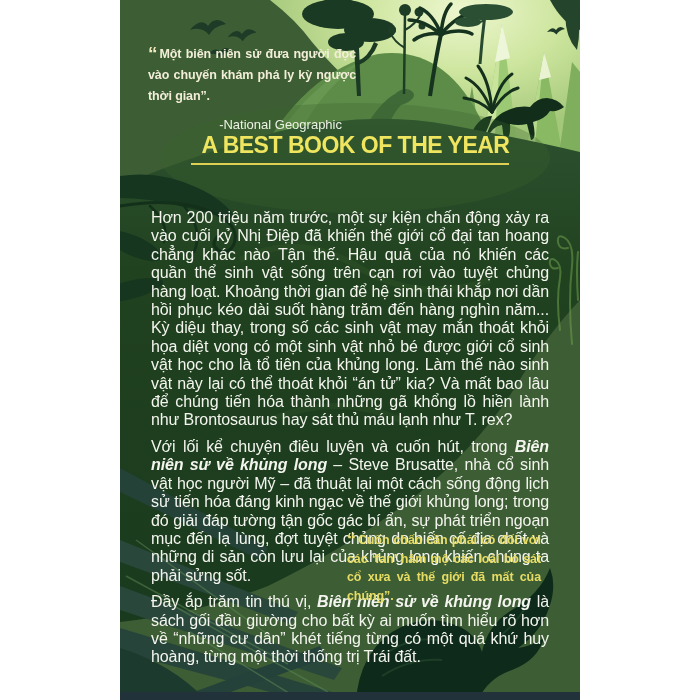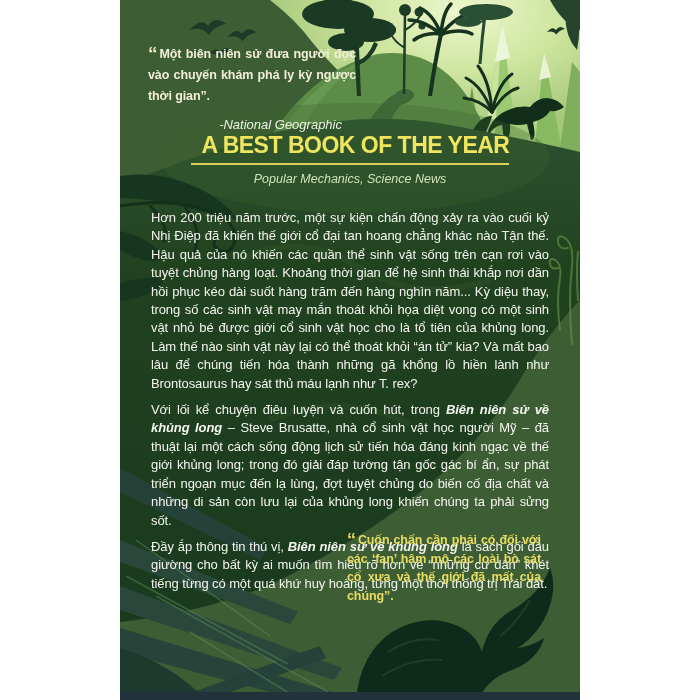--- a/index.html
+++ b/index.html
@@ -16,36 +16,36 @@
 
   
   .quote-top{
     left:28px;top:44px;width:208px;
     color:#f2eed8;font-size:12.5px;font-weight:bold;line-height:21px;
     text-align:justify;letter-spacing:-0.1px;
   }
   .qmark{font-size:19px;color:#f0e9bd;line-height:0;vertical-align:-2px;margin-right:2px;font-weight:bold;}
   .attrib{
     margin-top:7px;text-align:right;padding-right:14px;
-    font-style:italic;font-weight:normal;color:#edf2e5;font-size:13px;letter-spacing:0;
+    font-weight:normal;color:#edf2e5;font-size:13px;letter-spacing:0;
   }
 
   
   .award{left:0;top:130px;width:460px;text-align:center;}
   .award-title{
     color:#efe55f;font-size:23px;font-weight:bold;letter-spacing:-0.5px;
     line-height:30px;margin:0;padding-left:11px;
   }
   .award-underline{width:318px;height:2px;background:#ddd052;margin:3px auto 6px auto;}
   .award-sub{color:#cfe2bd;font-size:12.5px;font-style:italic;line-height:17px;}
 
   
   .body-text{
     left:31px;top:209px;width:398px;
-    color:#f3f5ee;font-size:13px;line-height:18.4px;letter-spacing:-0.1px;
+    color:#f3f5ee;font-size:16px;line-height:18.4px;letter-spacing:-0.1px;
     text-align:justify;
   }
   .body-text p{margin:0 0 8px 0;}
   .bt{font-weight:bold;font-style:italic;}
 
   
   .quote-bottom{
     left:227px;top:531px;width:194px;
     color:#e7dc64;font-size:12.5px;font-weight:bold;line-height:18.5px;
     text-align:justify;letter-spacing:-0.1px;
@@ -222,26 +222,25 @@
   </svg>
 
   <div class="layer quote-top">
     <span class="qmark">“</span><span>Một biên niên sử đưa người đọc vào chuyến khám phá ly kỳ ngược thời gian”.</span>
     <div class="attrib">-National Geographic</div>
   </div>
 
   <div class="layer award">
     <div class="award-title">A BEST BOOK OF THE YEAR</div>
     <div class="award-underline"></div>
-    <div class="award-sub">Popular Mechanics, Science News</div>
   </div>
 
   <div class="layer body-text">
     <p>Hơn 200 triệu năm trước, một sự kiện chấn động xảy ra vào cuối kỷ Nhị Điệp đã khiến thế giới cổ đại tan hoang chẳng khác nào Tận thế. Hậu quả của nó khiến các quần thể sinh vật sống trên cạn rơi vào tuyệt chủng hàng loạt. Khoảng thời gian để hệ sinh thái khắp nơi dần hồi phục kéo dài suốt hàng trăm đến hàng nghìn năm... Kỳ diệu thay, trong số các sinh vật may mắn thoát khỏi họa diệt vong có một sinh vật nhỏ bé được giới cổ sinh vật học cho là tổ tiên của khủng long. Làm thế nào sinh vật này lại có thể thoát khỏi “án tử” kia? Và mất bao lâu để chúng tiến hóa thành những gã khổng lồ hiền lành như Brontosaurus hay sát thủ máu lạnh như T. rex?</p>
     <p><span>Với lối kể chuyện điêu luyện và cuốn hút, trong </span><span class="bt">Biên niên sử về khủng long</span><span> – Steve Brusatte, nhà cổ sinh vật học người Mỹ – đã thuật lại một cách sống động lịch sử tiến hóa đáng kinh ngạc về thế giới khủng long; trong đó giải đáp tường tận gốc gác bí ẩn, sự phát triển ngoạn mục đến lạ lùng, đợt tuyệt chủng do biến cố địa chất và những di sản còn lưu lại của khủng long khiến chúng ta phải sửng sốt.</span></p>
-    <p><span>Đầy ắp thông tin thú vị, </span><span class="bt">Biên niên sử về khủng long</span><span> là sách gối đầu giường cho bất kỳ ai muốn tìm hiểu rõ hơn về “những cư dân” khét tiếng từng có một quá khứ huy hoàng, từng một thời thống trị Trái đất.</span></p>
+    <p><span>Đầy ắp trăm tin thú vị, </span><span class="bt">Biên niên sử về khủng long</span><span> là sách gối đầu giường cho bất kỳ ai muốn tìm hiểu rõ hơn về “những cư dân” khét tiếng từng có một quá khứ huy hoàng, từng một thời thống trị Trái đất.</span></p>
   </div>
 
   <div class="layer quote-bottom">
     <span class="qmark">“</span><span>Cuốn chấn cần phải có đối với các ‘fan’ hâm mộ các loài bò sát cổ xưa và thế giới đã mất của chúng”.</span>
   </div>
 
 </div>
 
 </body></html>

